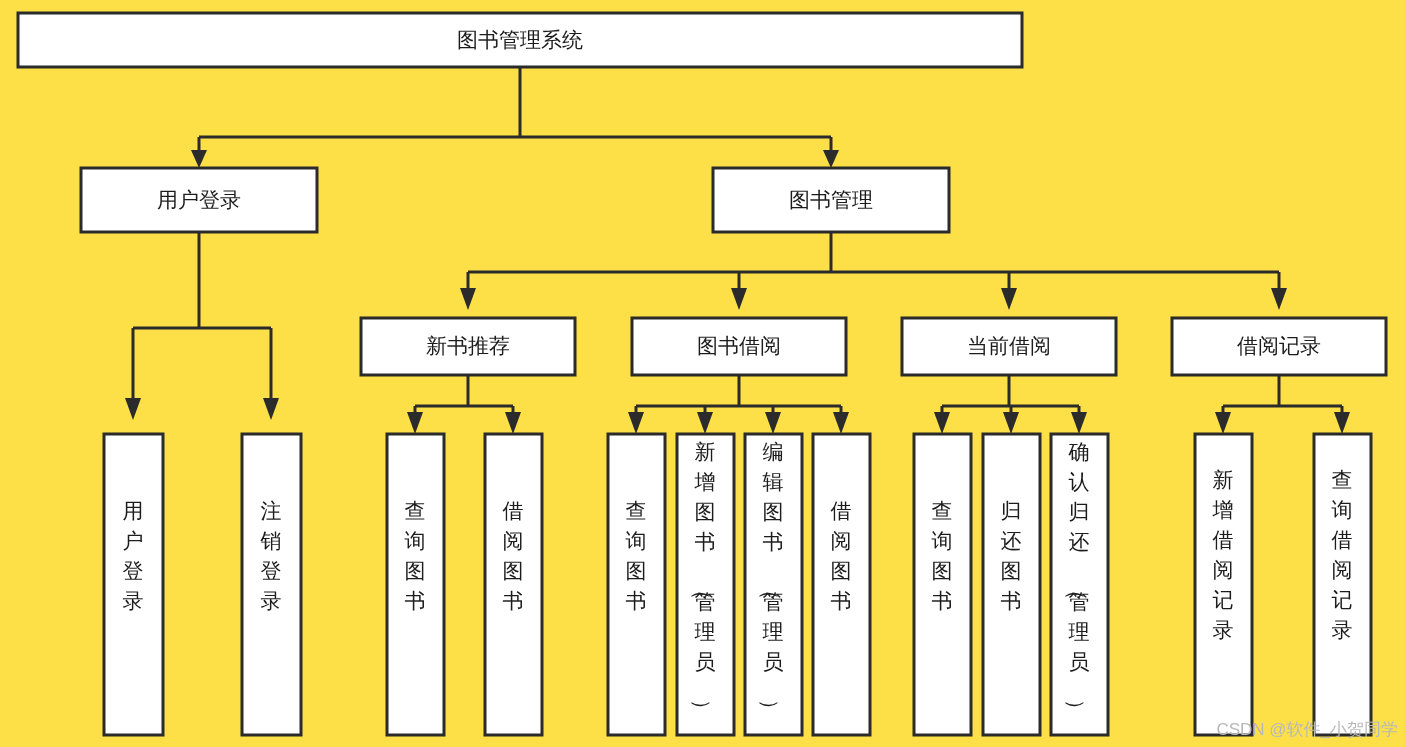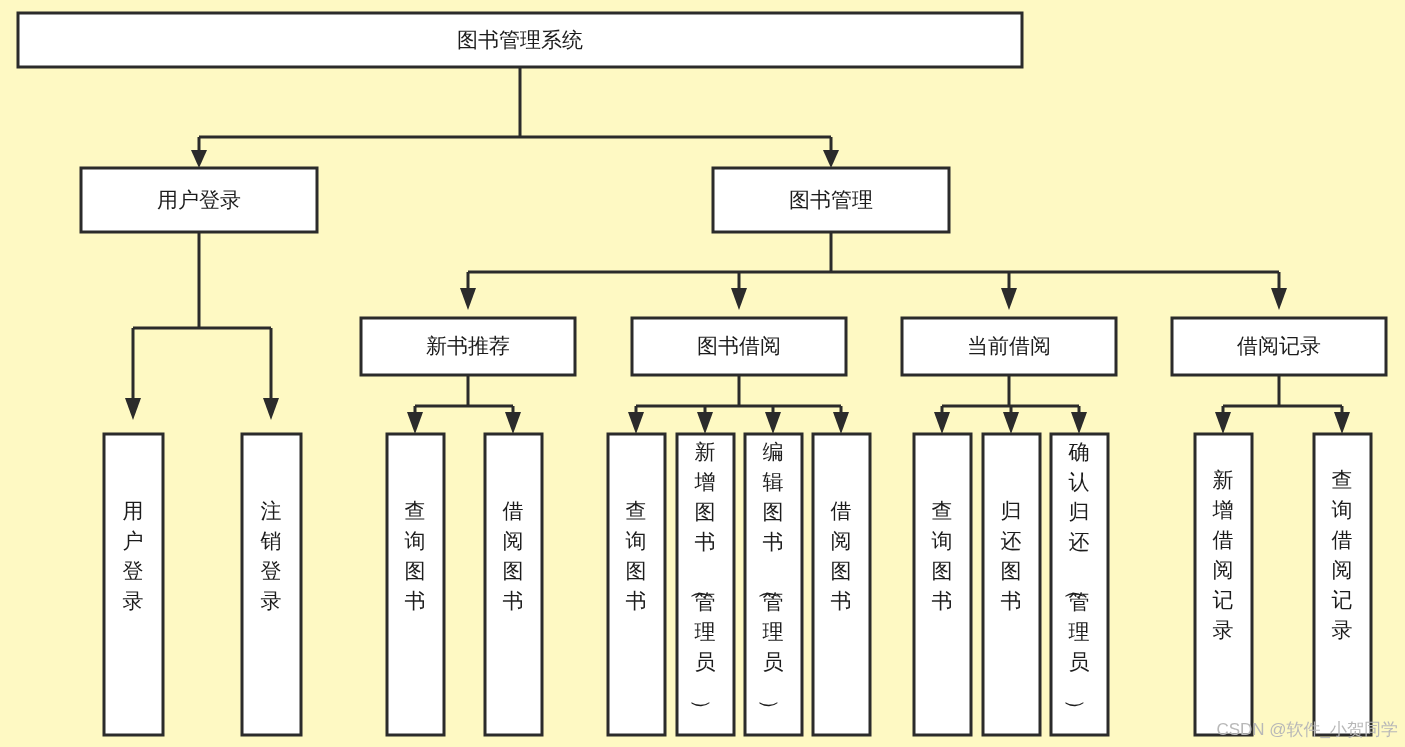--- a/index.html
+++ b/index.html
@@ -10,21 +10,21 @@
   body {
     width: 1405px;
     height: 747px;
     font-family: "Liberation Sans", "DejaVu Sans", sans-serif;
     overflow: hidden;
   }
   #diagram-root {
     position: relative;
     width: 1405px;
     height: 747px;
-    background: #fef9c3;
+    background: #fde047;
   }
   svg.diagram-svg {
     position: absolute;
     top: 0;
     left: 0;
     width: 1405px;
     height: 747px;
   }
   .node-box {
     fill: #ffffff;

